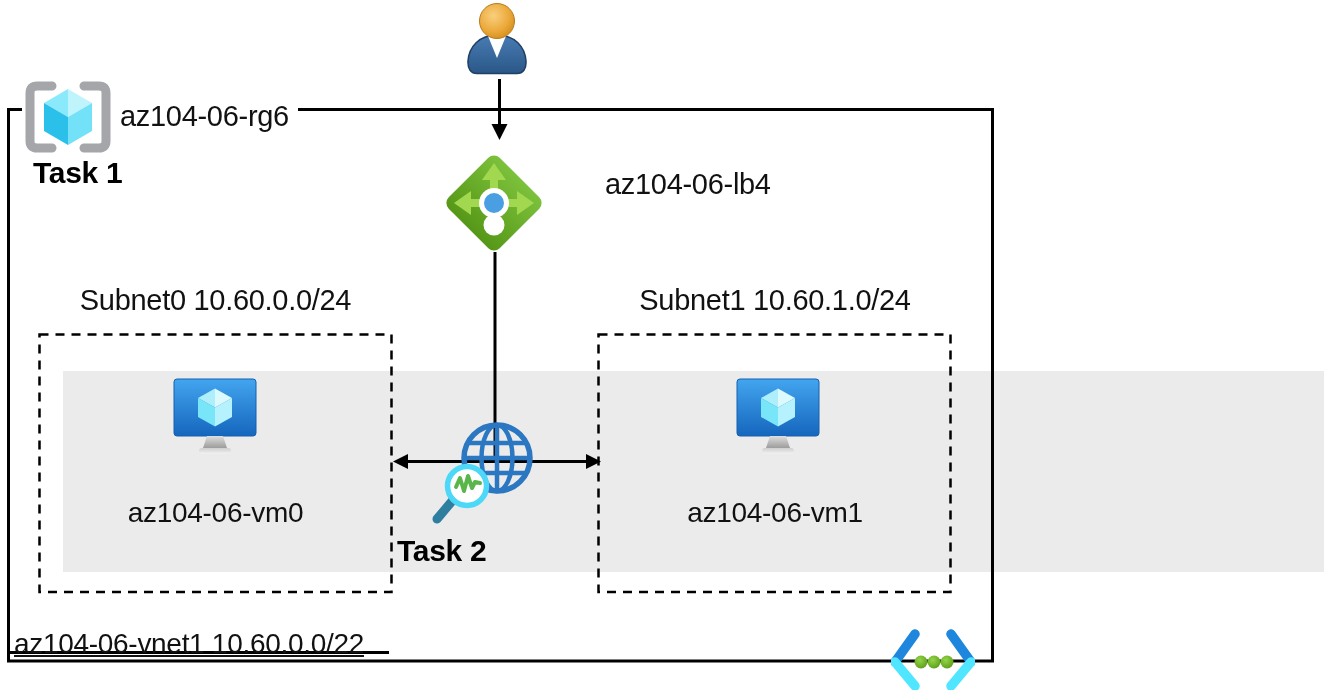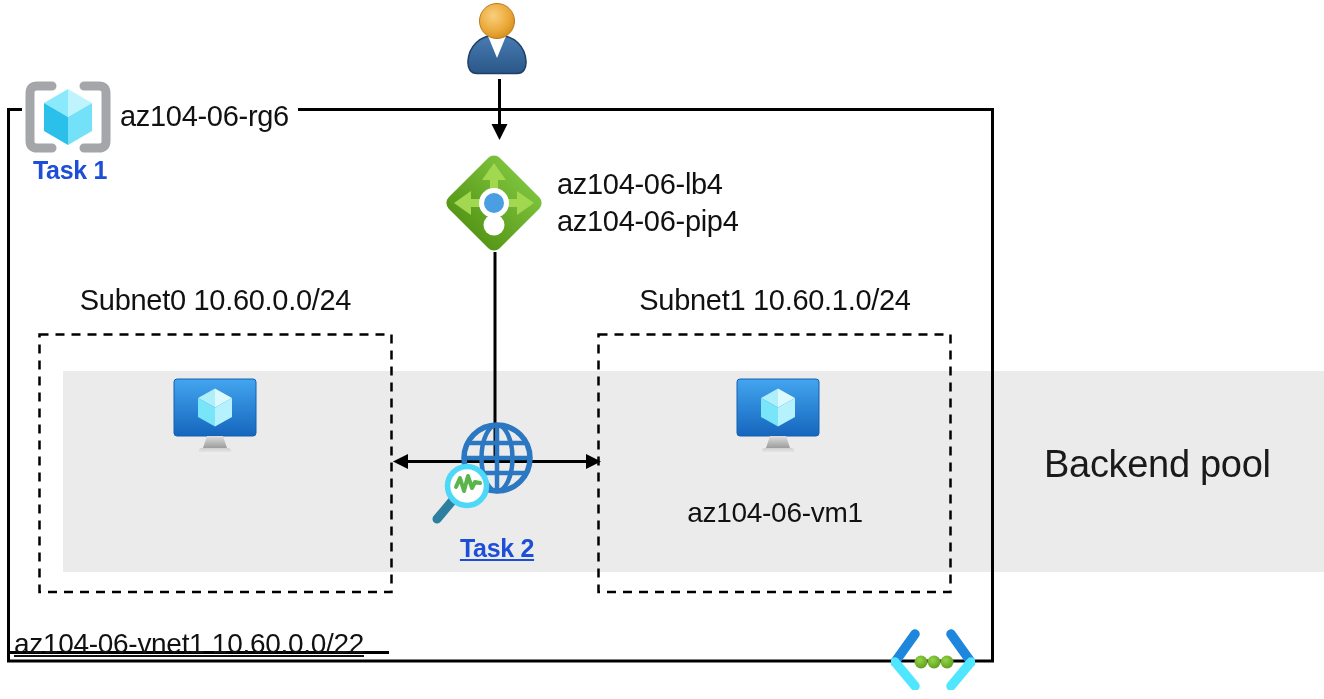--- a/index.html
+++ b/index.html
@@ -9,28 +9,28 @@
     letter-spacing:-0.3px;
   }
   .abs{position:absolute;}
   .band{background:#ebebeb;z-index:0;}
   #connector-layer{z-index:1;}
   .txt{z-index:2;white-space:nowrap;}
   .icon{z-index:2;line-height:0;}
   .rg-name{
     font-size:29px;background:#ffffff;padding:2px 9px 4px 6px;line-height:34px;
   }
-  .task{font-size:25px;font-weight:bold;color:#1d4ed8;}
-  .lb-labels{font-size:29px;line-height:37px;}
+  .task{font-size:30px;font-weight:bold;color:#000000;}
+  .lb-labels{font-size:29px;line-height:37px;margin-left:48px;}
   .subnet-label{font-size:29px;text-align:center;}
   .subnet-label b{font-weight:normal;}
   .vm-label{font-size:28px;line-height:36px;text-align:center;}
   .backend{font-size:38px;color:#1a1a1a;}
   .vnet-label{font-size:28px;text-decoration:underline;}
-  .t2{text-align:center;text-decoration:underline;}
+  .t2{text-align:left;}
 </style>
 </head>
 <body>
 
 <div class="stage">
 
   <svg width="0" height="0" style="position:absolute" aria-hidden="true">
     <defs>
       <linearGradient id="gScreen" x1="0" y1="0" x2="0" y2="1">
         <stop offset="0" stop-color="#43a5ef"></stop>
@@ -120,21 +120,20 @@
       <rect x="60" y="49" width="18" height="8" fill="#a2d84f"></rect>
       <rect x="48.5" y="55" width="9" height="18" fill="#ffffff"></rect>
       <circle cx="53" cy="75" r="10.5" fill="#ffffff"></circle>
       <circle cx="53" cy="53" r="15" fill="#ffffff"></circle>
       <circle cx="53" cy="53" r="10" fill="#4a9ee2"></circle>
     </svg>
   </div>
 
   <div class="abs txt lb-labels" style="left:557px;top:166px">
     <div>az104-06-lb4</div>
-    <div>az104-06-pip4</div>
   </div>
 
   <div class="abs txt subnet-label" style="left:38px;top:284px;width:355px">
     <b>Subnet0</b>
     <span>10.60.0.0/24</span>
   </div>
   <div class="abs txt subnet-label" style="left:597px;top:284px;width:356px">
     <b>Subnet1</b>
     <span>10.60.1.0/24</span>
   </div>
@@ -170,28 +169,28 @@
       <line x1="34" y1="66" x2="100" y2="66" stroke="#2b77c1" stroke-width="4.5"></line>
       <line x1="38" y1="51" x2="96" y2="51" stroke="#2b77c1" stroke-width="4.5"></line>
       <line x1="38" y1="81" x2="96" y2="81" stroke="#2b77c1" stroke-width="4.5"></line>
       <line x1="23" y1="108" x2="7" y2="127" stroke="#2e7f9f" stroke-width="9" stroke-linecap="round"></line>
       <circle cx="37" cy="94" r="19.5" fill="#ffffff" stroke="#4ed8f7" stroke-width="5.5"></circle>
       <polyline points="26,95 30,86 34,99 38,84 42,96 45,90 50,91" fill="none" stroke="#5ab54b" stroke-width="4" stroke-linejoin="round" stroke-linecap="round"></polyline>
     </svg>
   </div>
 
   <div class="abs txt vm-label" style="left:38px;top:495px;width:355px">
+    <div>az104-06-vm0</div>
   </div>
   <div class="abs txt vm-label" style="left:597px;top:495px;width:356px">
     <div>az104-06-vm1</div>
   </div>
 
   <div class="abs txt task t2" style="left:397px;top:534px;width:200px">Task 2</div>
 
-  <div class="abs txt backend" style="left:1044px;top:443px">Backend pool</div>
 
   <div class="abs txt vnet-label" style="left:14px;top:628px">az104-06-vnet1 10.60.0.0/22</div>
 
   <div class="abs icon" style="left:891px;top:628px">
     <svg width="84" height="62" viewBox="0 0 84 62">
       <line x1="24" y1="6" x2="4" y2="34" stroke="#1e86dd" stroke-width="9.5" stroke-linecap="round"></line>
       <line x1="4" y1="34" x2="24" y2="58" stroke="#50e6ff" stroke-width="9.5" stroke-linecap="round"></line>
       <line x1="60" y1="6" x2="80" y2="34" stroke="#1e86dd" stroke-width="9.5" stroke-linecap="round"></line>
       <line x1="80" y1="34" x2="60" y2="58" stroke="#50e6ff" stroke-width="9.5" stroke-linecap="round"></line>
       <circle cx="30" cy="34" r="6.5" fill="url(#gDot)"></circle>

